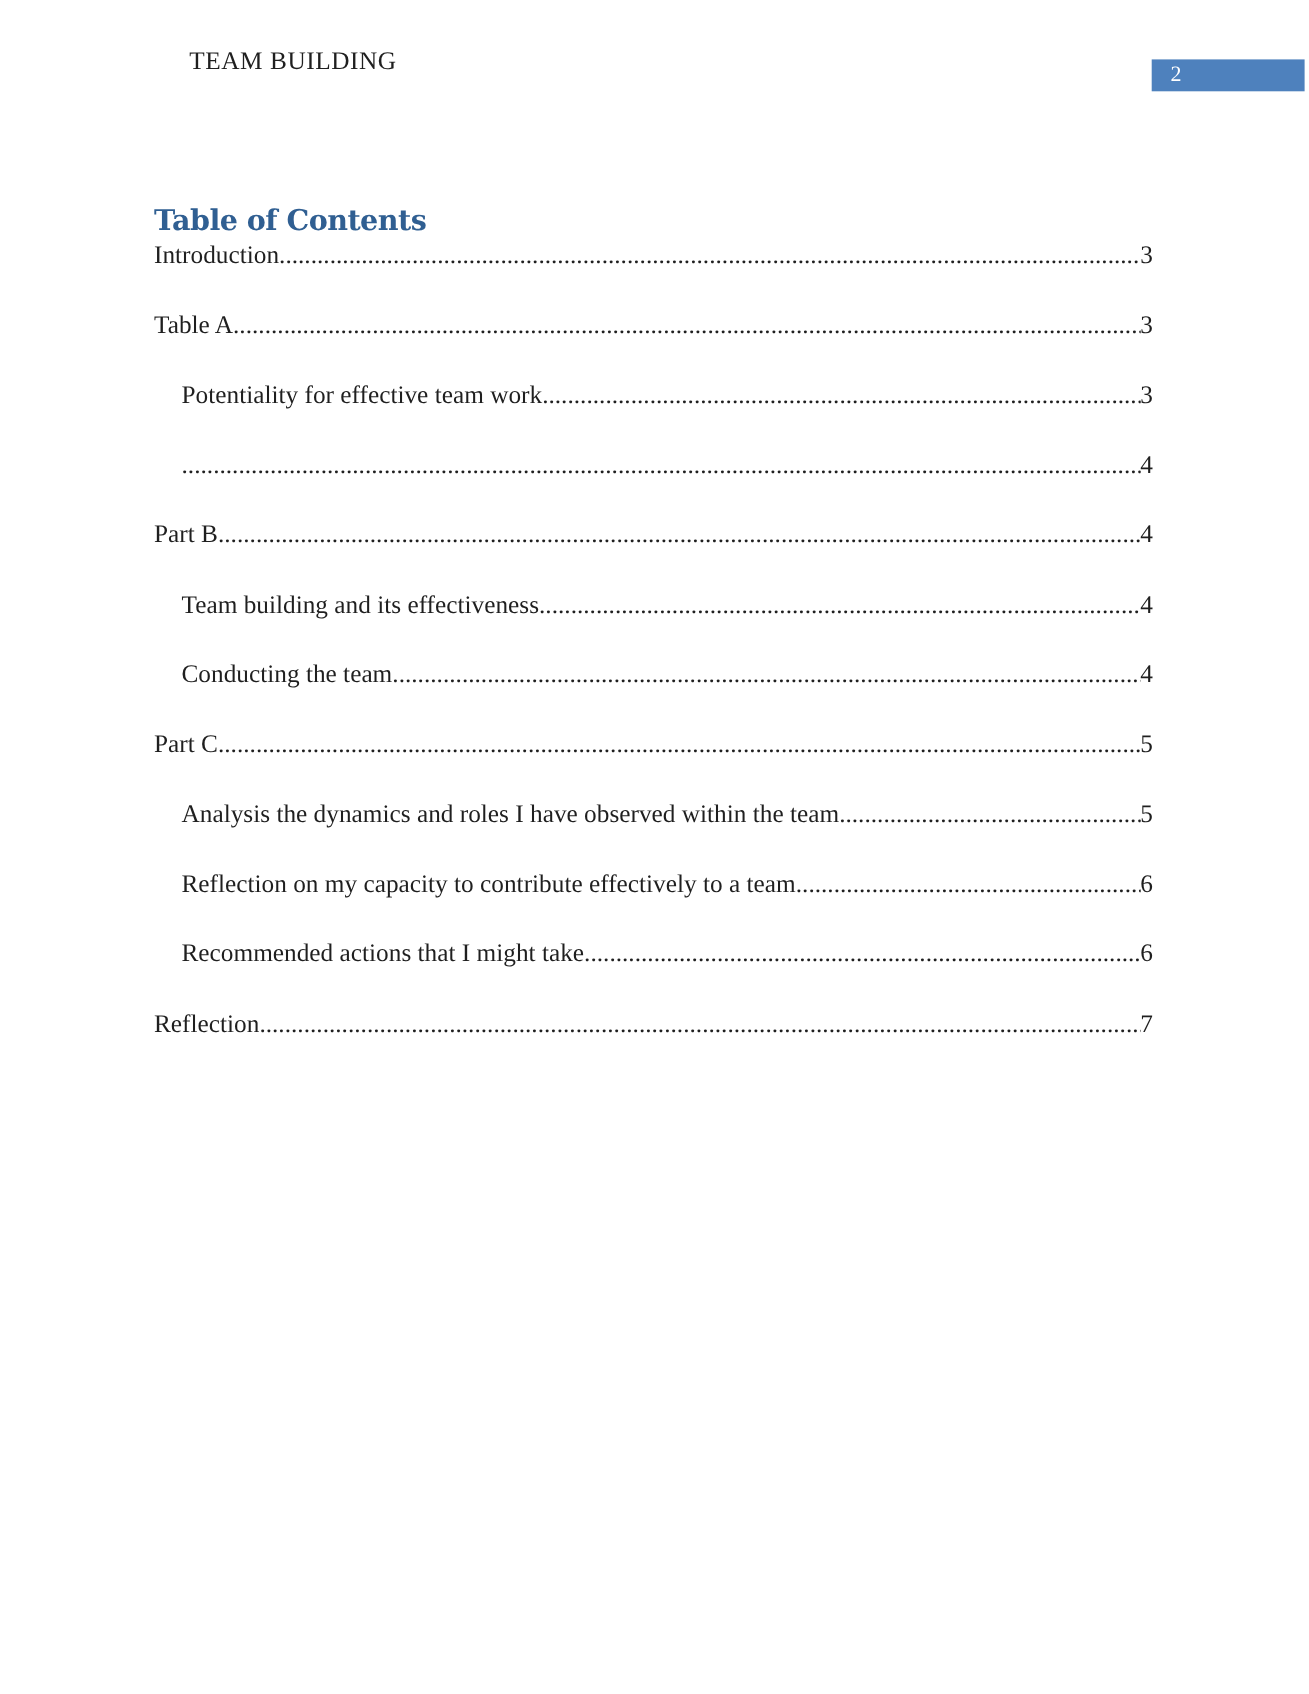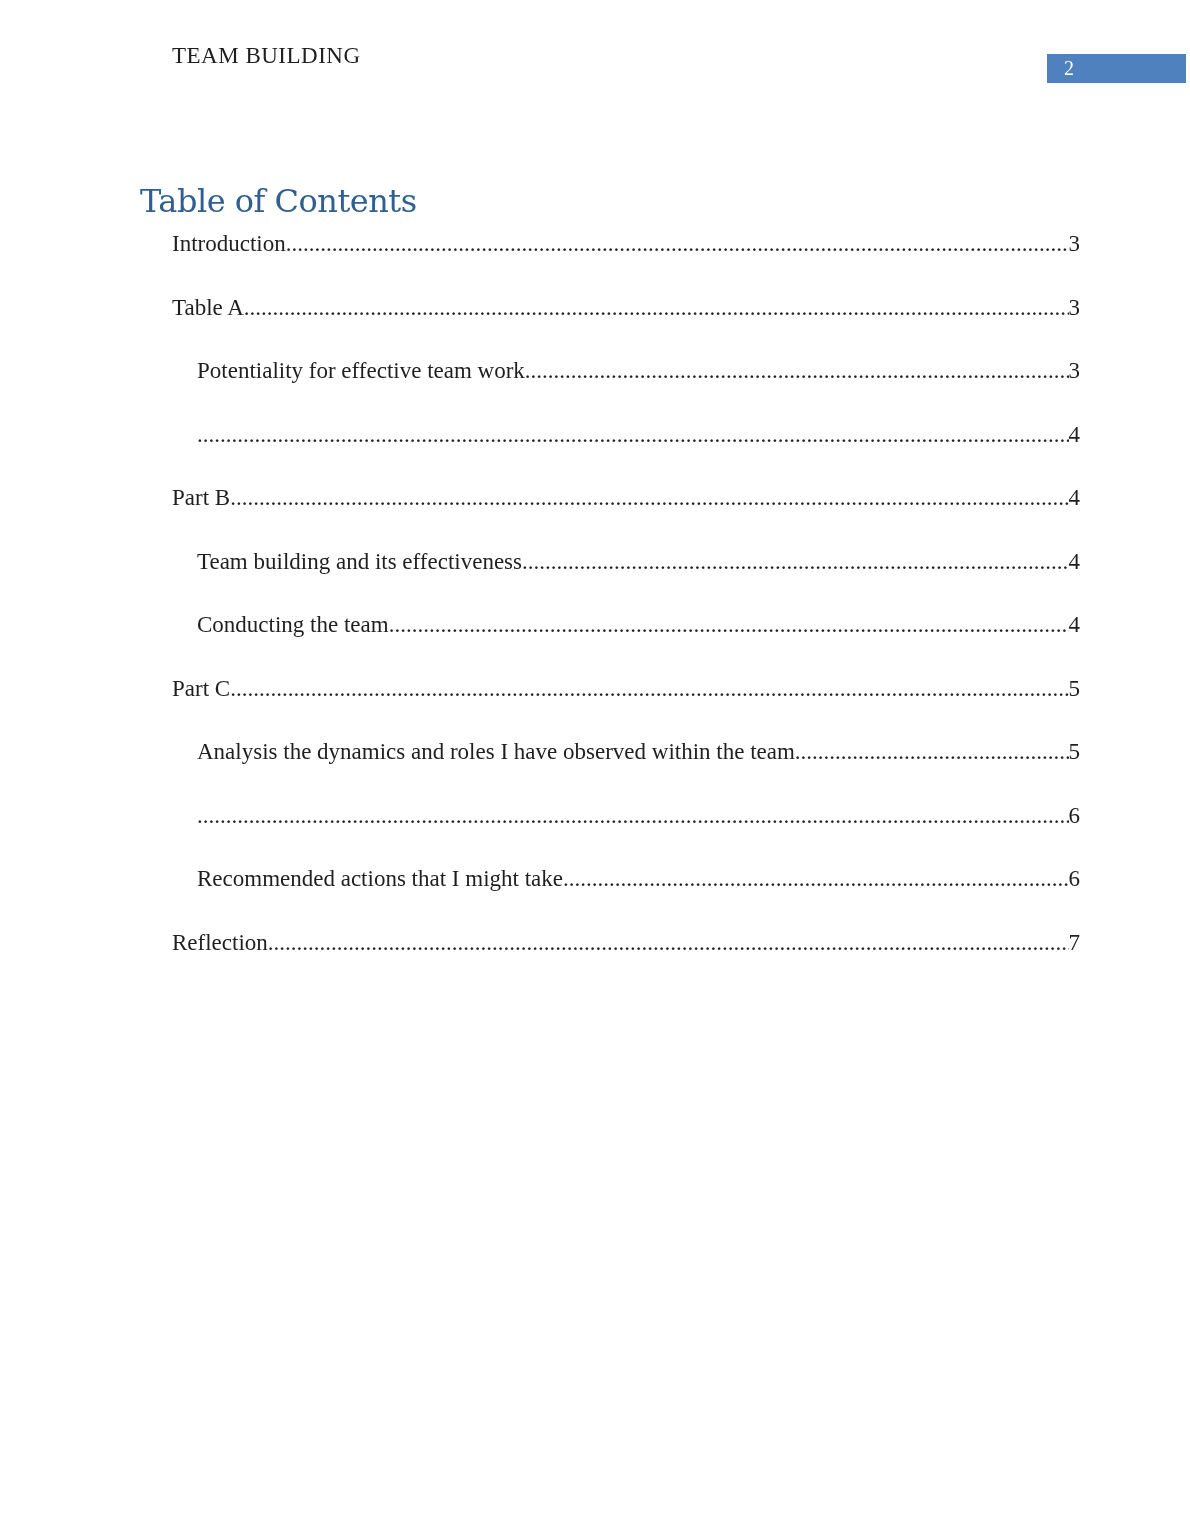--- a/index.html
+++ b/index.html
@@ -47,28 +47,28 @@
     line-height: 29px;
   }
   .content {
     position: absolute;
     left: 140px;
     right: 142px;
     top: 186px;
   }
   .toc-title {
     font-family: "DejaVu Serif", serif;
-    font-weight: normal;
-    font-size: 32px;
+    font-weight: bold;
+    font-size: 26px;
     line-height: 30px;
     letter-spacing: -0.5px;
     color: var(--heading-blue);
-    margin-bottom: 16px;
+    margin-bottom: 4px;
   }
-  .toc-entries { width: 100%; margin-left: 32px; }
+  .toc-entries { width: 100%; }
   .toc-entry {
     display: flex;
     align-items: baseline;
     font-size: 23px;
     line-height: 23px;
     margin-bottom: 40.5px;
     cursor: default;
   }
   .toc-entry.level-2 { padding-left: 25px; }
   .toc-label { white-space: nowrap; }
@@ -136,20 +136,21 @@
     <span class="toc-label">Part C</span>
     <span class="toc-dots"></span>
     <span class="toc-page">5</span>
   </div>
         <div class="toc-entry level-2">
     <span class="toc-label">Analysis the dynamics and roles I have observed within the team</span>
     <span class="toc-dots"></span>
     <span class="toc-page">5</span>
   </div>
         <div class="toc-entry level-2">
+    <span class="toc-label">Reflection on my capacity to contribute effectively to a team</span>
     <span class="toc-dots"></span>
     <span class="toc-page">6</span>
   </div>
         <div class="toc-entry level-2">
     <span class="toc-label">Recommended actions that I might take</span>
     <span class="toc-dots"></span>
     <span class="toc-page">6</span>
   </div>
         <div class="toc-entry level-1">
     <span class="toc-label">Reflection</span>

